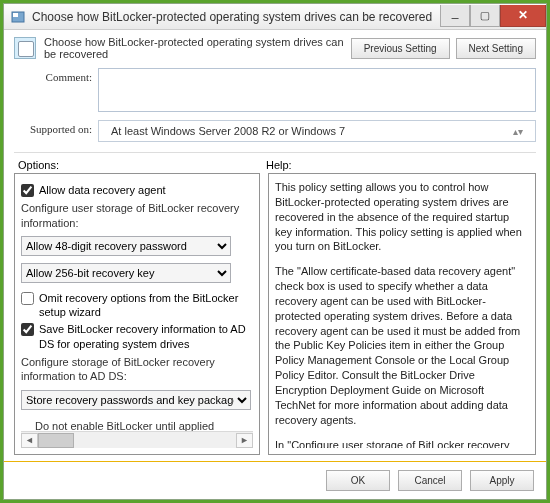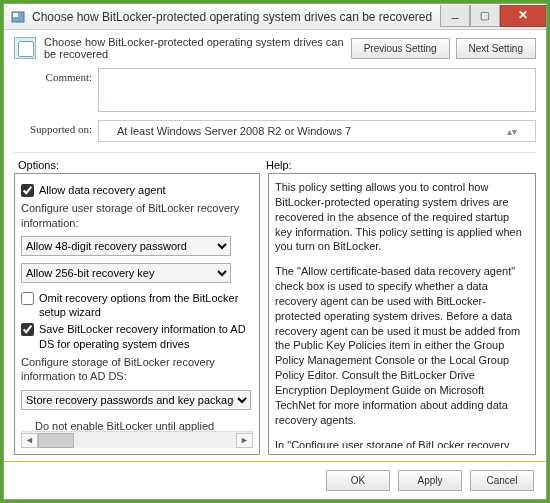--- a/index.html
+++ b/index.html
@@ -20,21 +20,21 @@
 .header .htxt{ flex:1; color:#333; font-size:11px;}
 .navbtns { display:flex; gap:6px; }
 button.std { background:linear-gradient(#fdfdfd,#e6e6e6); border:1px solid #adadad; padding:4px 12px; font-size:10px; color:#333;}
 .config { display:flex; padding:2px 10px 8px 16px; }
 .radios { width:110px; padding-top:6px; display:flex; flex-direction:column; gap:10px; font-size:11px;}
 .radios label{display:flex; align-items:center; gap:5px;}
 .cfgright { flex:1; display:flex; flex-direction:column; gap:8px;}
 .row { display:flex; align-items:flex-start; gap:6px;}
 .row .lbl{ width:72px; text-align:right; padding-top:3px; color:#333;font-family:Liberation Serif, serif;}
 textarea.comment{ flex:1; height:44px; border:1px solid #b7c4d4; resize:none; padding:2px; font-family:inherit;}
-.supported{ flex:1; border:1px solid #c3cedb; background:#fff; padding:4px 18px; color:#333; display:flex; align-items:center; height:22px;}
+.supported{ flex:1; border:1px solid #c3cedb; background:#fff; padding:4px 12px; color:#333; display:flex; align-items:center; height:22px;}
 .supported .chev{ color:#888; margin-left:auto; font-size:10px;}
 hr.sep{ border:none; border-top:1px solid #ddd; margin:2px 10px;}
 .labelsrow{ display:flex; padding:4px 14px 2px 14px;}
 .labelsrow .l1{ width:248px;} 
 .panes{ flex:1; display:flex; gap:8px; padding:0 10px 6px 10px; min-height:0;}
 .pane{ border:1px solid #929292; background:#fff; padding:6px 6px 6px 6px; overflow:hidden; display:flex; flex-direction:column; position:relative;justify-content:space-between;}
 .pane.left{ width:246px;}
 .pane.right{ flex:1;}
 .pane .scrollbody{ flex:1; overflow:auto; padding-right:2px;}
 .chk{ display:flex; align-items:flex-start; gap:5px; margin:3px 0; line-height:1.3;}
@@ -149,17 +149,17 @@
         <p>The "Allow certificate-based data recovery agent" check box is used to specify whether a data recovery agent can be used with BitLocker-protected operating system drives. Before a data recovery agent can be used it must be added from the Public Key Policies item in either the Group Policy Management Console or the Local Group Policy Editor. Consult the BitLocker Drive Encryption Deployment Guide on Microsoft TechNet for more information about adding data recovery agents.</p>
         <p>In "Configure user storage of BitLocker recovery information" select whether users are allowed, required, or not allowed to generate a 48-digit recovery password or a 256-bit recovery key.</p>
 
       </div>
     </div>
 
   </div>
 
   <div class="footer">
     <button class="std">OK</button>
+    <button class="std">Cancel</button>
     <button class="std">Apply</button>
-    <button class="std">Cancel</button>
   </div>
 
 </div>
 
 </body></html>

